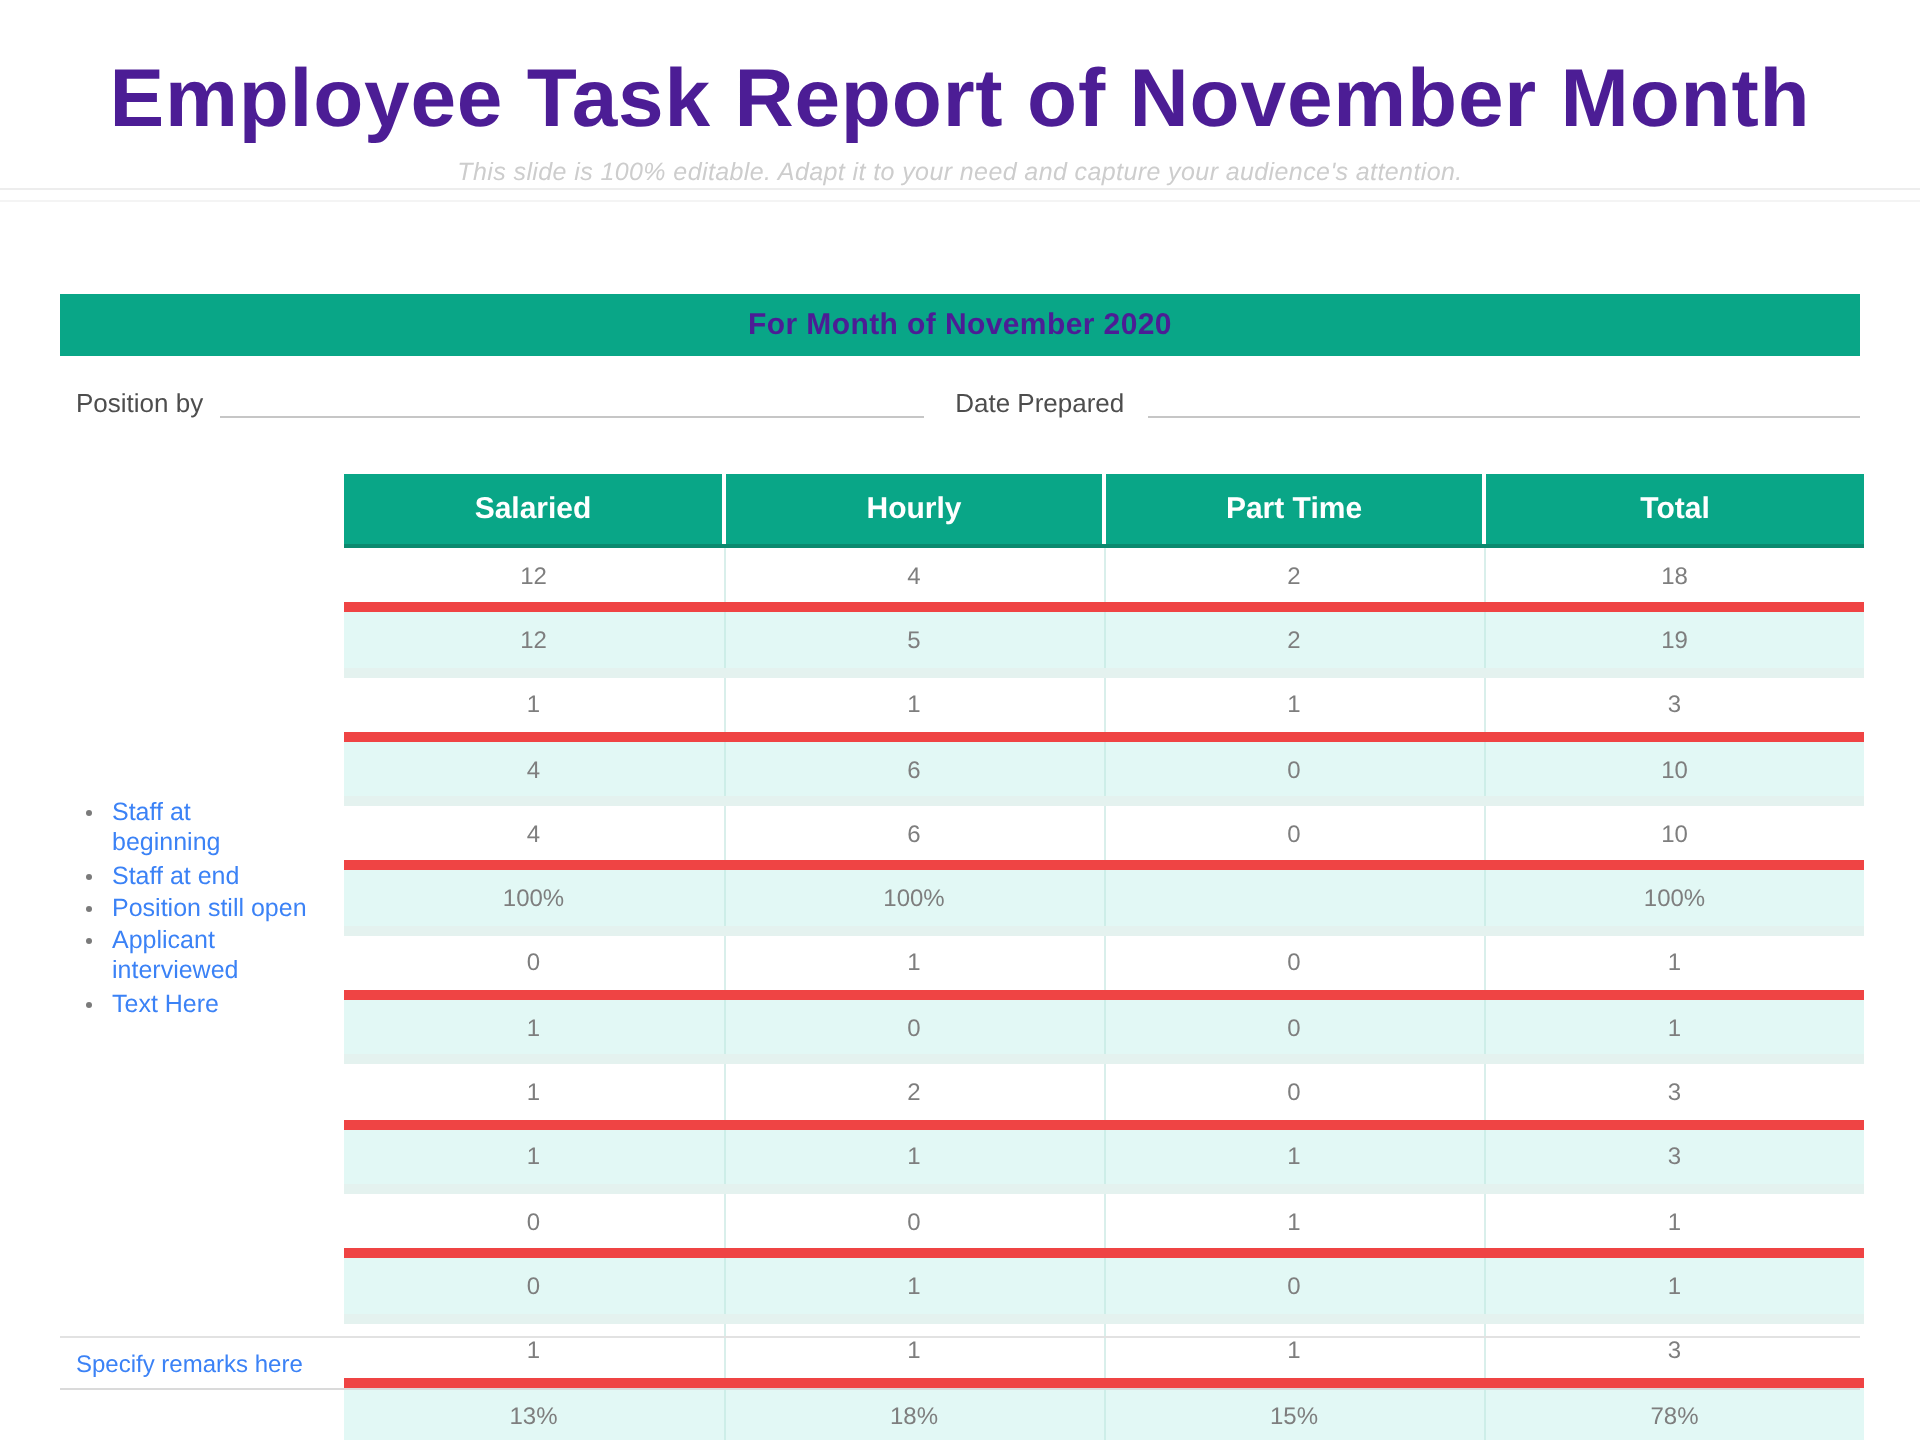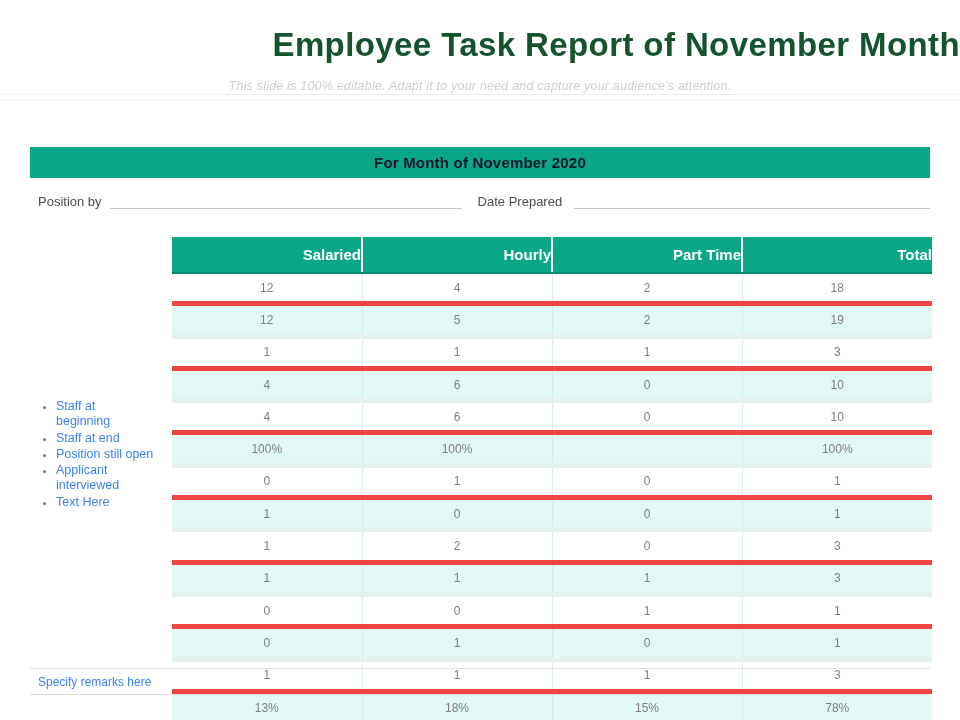--- a/index.html
+++ b/index.html
@@ -1,45 +1,45 @@
 <!DOCTYPE html>
 <html style="--accent: #09a687; --accent-dark: #0b8a6f; --row-alt: #e2f8f5;"><head>
 <meta charset="utf-8">
 <style>
   html,body{margin:0;padding:0;background:#ffffff;}
   body{width:960px;height:720px;font-family:"Liberation Sans", sans-serif;}
   .slide{position:relative;width:960px;height:720px;background:#ffffff;overflow:hidden;}
 
-  .title{position:absolute;top:26px;left:0;width:100%;text-align:right;
-         font-size:33px;font-weight:700;color:#14532d;letter-spacing:.4px;}
+  .title{position:absolute;top:26px;left:0;width:100%;text-align:center;
+         font-size:41px;font-weight:700;color:#4c1d95;letter-spacing:.4px;}
   .subtitle{position:absolute;top:79px;left:0;width:100%;text-align:center;
             font-size:12.5px;font-style:italic;color:#cdcdcd;letter-spacing:.2px;}
   .divider{position:absolute;top:94px;left:0;width:100%;height:5px;
            border-top:1px solid #ededed;border-bottom:1px solid #f4f4f4;}
 
   .banner{position:absolute;top:147px;left:30px;width:900px;height:31px;
-          background:var(--accent,#09a687);color:#0f172a;font-size:15px;font-weight:700;
+          background:var(--accent,#09a687);color:#4c1d95;font-size:15px;font-weight:700;
           text-align:center;line-height:32px;letter-spacing:.2px;}
 
   .form-row{position:absolute;top:192px;left:38px;width:892px;height:17px;
             display:flex;align-items:flex-end;font-size:13px;color:#4d4d4d;}
   .form-label{white-space:nowrap;line-height:15px;}
   .fill-line{border-bottom:1px solid #c6c6c6;height:15px;display:inline-block;}
   .fill-1{width:352px;margin:0 16px 0 8px;}
   .fill-2{flex:1;margin-left:12px;}
 
   .bullet-list{position:absolute;left:34px;top:398px;width:136px;margin:0;
                padding:0 0 0 22px;font-size:12.5px;color:#3b82f6;}
   .bullet-list li{margin:1px 0;white-space:pre-line;line-height:1.22;}
   .bullet-list li::marker{color:#7a7a7a;font-size:11px;}
 
   .table-wrap{position:absolute;left:172px;top:237px;width:760px;}
   table{width:100%;border-collapse:collapse;table-layout:fixed;}
   th{height:35px;background:var(--accent,#09a687);color:#ffffff;font-size:15px;
-     font-weight:700;text-align:right;border-right:2px solid #ffffff;
+     font-weight:700;text-align:center;border-right:2px solid #ffffff;
      border-bottom:2px solid var(--accent-dark,#0b8a6f);padding:0;}
   th:last-child{border-right:0;}
   td{height:27.3px;text-align:center;font-size:12px;color:#7e7e7e;
      border-right:1px solid #d9efeb;border-bottom:5px solid #ef4444;padding:0;
      background:#ffffff;}
   td:last-child{border-right:0;}
   tbody tr:nth-child(even) td{background:var(--row-alt,#e2f8f5);border-right-color:#cdeee8;
      border-bottom-color:#e4f2ef;}
 
   .remarks{position:absolute;left:30px;top:668px;width:892px;height:25px;

